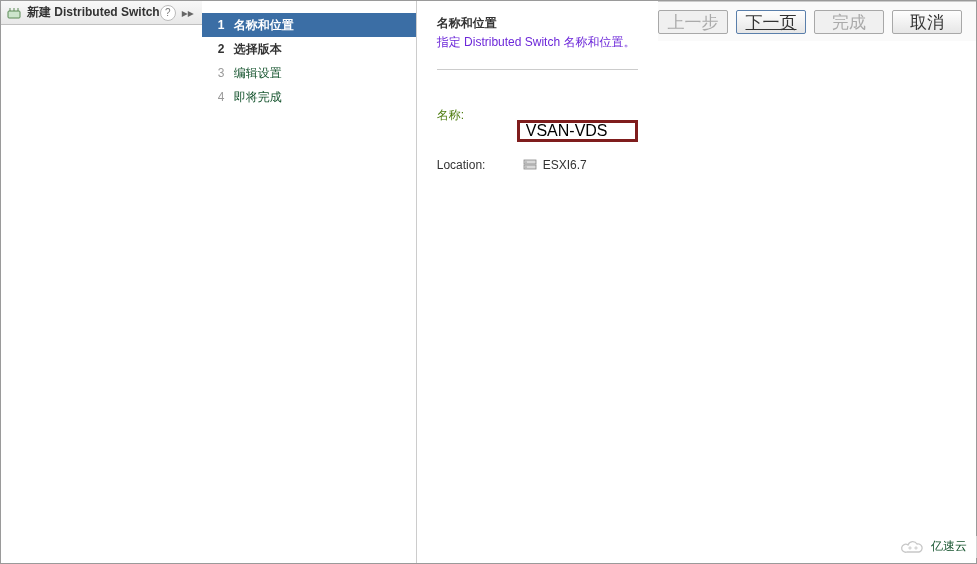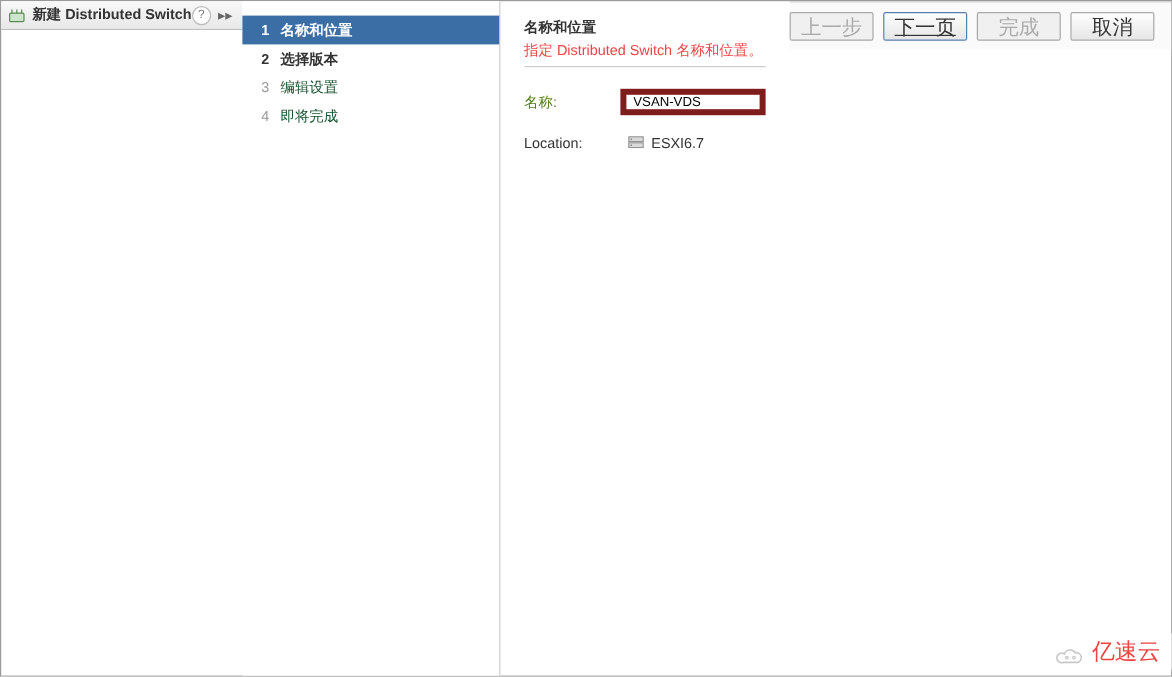--- a/index.html
+++ b/index.html
@@ -15,35 +15,35 @@
     .step { display: flex; align-items: center; height: 24px; font-size: 12px; padding-left: 16px; }
     .step.active { background: #3b6ea5; color: #fff; font-weight: bold; }
     .step.upcoming .num { color: #999; }
     .step.upcoming .label { color: #14532d; }
     .step.next .num { color: #333; font-weight: bold; }
     .step.next .label { color: #333; font-weight: bold; }
     .step .num { width: 16px; }
     .step .label { }
     .main { flex: 1; padding: 14px 20px; font-size: 12px; color: #333; }
     .main-title { font-weight: bold; margin-bottom: 2px; }
-    .main-subtitle { color: #ef4444; margin-bottom: 4px; }
+    .main-subtitle { color: #6d28d9; margin-bottom: 18px; }
     .hr { border: none; border-top: 1px solid #ccc; margin-bottom: 18px; }
     .field-row { display: flex; align-items: center; margin-bottom: 14px; }
     .field-label { width: 80px; color: #4d7c0f; }
     .field-input { flex: 1; }
-    .field-input input { width: 100%; height: 22px; border: 5px solid #7f1d1d; padding: 0 6px; font-size: 11px; background: #fff; }
+    .field-input input { width: 100%; height: 22px; border: 3px solid #7f1d1d; padding: 0 6px; font-size: 16px; background: #fff; margin-top: 32px; }
     .loc-row { display: flex; align-items: center; margin-top: 16px; }
     .loc-label { width: 80px; color: #333; }
     .loc-val { display: flex; align-items: flex-end; gap: 6px; padding-left: 6px; }
     .folder-icon { width: 14px; height: 14px; display: inline-flex; }
     .footer { height: 40px; border-top: 1px solid #ccc; display: flex; align-items: center; justify-content: flex-end; padding-right: 14px; gap: 8px; background: #fafafa; }
     .btn { min-width: 70px; height: 24px; font-size: 17px; border: 1px solid #a8a8a8; background: linear-gradient(#fefefe, #e6e6e6); border-radius: 2px; cursor: pointer; color: #333; }
     .btn.disabled { color: #aaa; cursor: default; background: #f0f0f0; }
     .btn.primary { border-color: #5a7fab; text-decoration: underline; }
-    .watermark { position: absolute; right: 0; bottom: 6px; display: flex; align-items: flex-end; gap: 4px; padding: 2px 10px; background: rgba(255,255,255,0.6); border-top-left-radius: 4px; font-size: 19px; color: #ef4444; pointer-events: none; }
+    .watermark { position: absolute; right: 0; bottom: 6px; display: flex; align-items: flex-start; gap: 4px; padding: 2px 10px; background: rgba(255,255,255,0.6); border-top-left-radius: 4px; font-size: 12px; color: #14532d; pointer-events: none; }
     .watermark svg { opacity: 0.65; }
   </style>
 </head>
 <body>
 
 <div class="dialog">
   <div class="titlebar">
     <span class="app-icon">
       <svg width="14" height="14" viewBox="0 0 14 14">
         <rect x="1" y="5" width="12" height="7" rx="1" fill="#cde5cc" stroke="#5a8a55" stroke-width="1"></rect>

